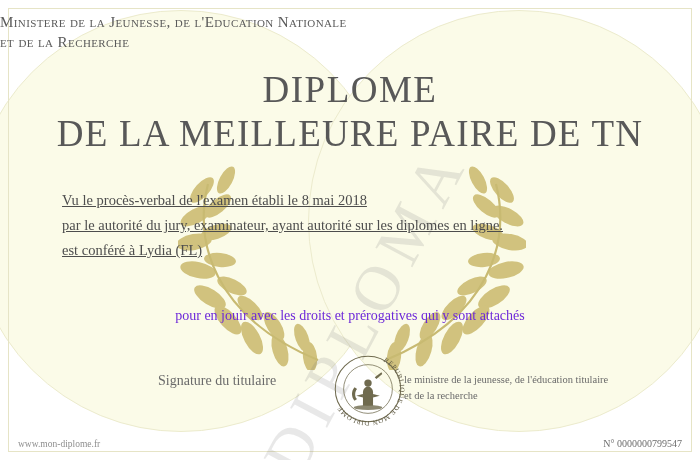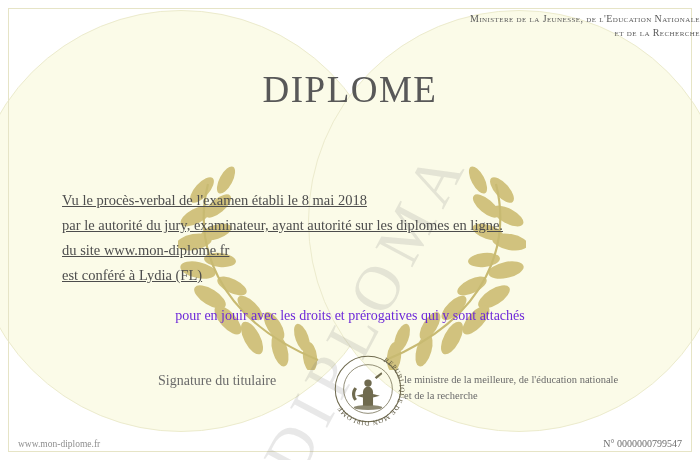--- a/index.html
+++ b/index.html
@@ -85,22 +85,22 @@
     position: relative;
     width: 100%;
     height: 100%;
   }
 
   .ministry {
     position: absolute;
     top: 12px;
     left: 0;
     right: 0;
-    text-align: right;
-    font-size: 10px;
+    text-align: left;
+    font-size: 15px;
     letter-spacing: 0.4px;
     font-variant: small-caps;
     color: #5a5a5a;
     line-height: 1.35;
   }
   .ministry .l2 { display: block; }
 
   .title-block {
     position: absolute;
     top: 70px;
@@ -250,35 +250,35 @@
 
   <div class="content">
 
     <div class="ministry">
       <span>Ministere de la Jeunesse, de l'Education Nationale</span>
       <span class="l2">et de la Recherche</span>
     </div>
 
     <div class="title-block">
       <div class="title-1">DIPLOME</div>
+      <div class="title-2">DE LA MEILLEURE PAIRE DE TN</div>
     </div>
 
     <div class="body-text">
       <span class="line">Vu le procès-verbal de l'examen établi le 8 mai 2018</span>
       <span class="line">par le autorité du jury, examinateur, ayant autorité sur les diplomes en ligne.</span>
-      <span class="line">du site www.mon-diplome.fr</span>
       <span class="line">est conféré à Lydia (FL)</span>
     </div>
 
     <div class="enjoy">pour en jouir avec les droits et prérogatives qui y sont attachés</div>
 
     <div class="sig-left">Signature du titulaire</div>
 
     <div class="sig-right">
-      <div>le ministre de la meilleure, de l'éducation nationale</div>
+      <div>le ministre de la jeunesse, de l'éducation titulaire</div>
       <div>et de la recherche</div>
     </div>
 
     <svg class="seal" viewBox="0 0 100 100">
       <defs>
         <path id="sealcirc" d="M50,50 m0,-38 a38,38 0 1,1 -0.1,0"></path>
       </defs>
       <circle cx="50" cy="50" r="39" fill="none" stroke="#6f6a4e" stroke-width="1.2"></circle>
       <circle cx="50" cy="50" r="29" fill="none" stroke="#6f6a4e" stroke-width="0.9"></circle>
       <text font-family="Liberation Serif, serif" font-size="8.2" fill="#5f5a44" letter-spacing="0.6">

